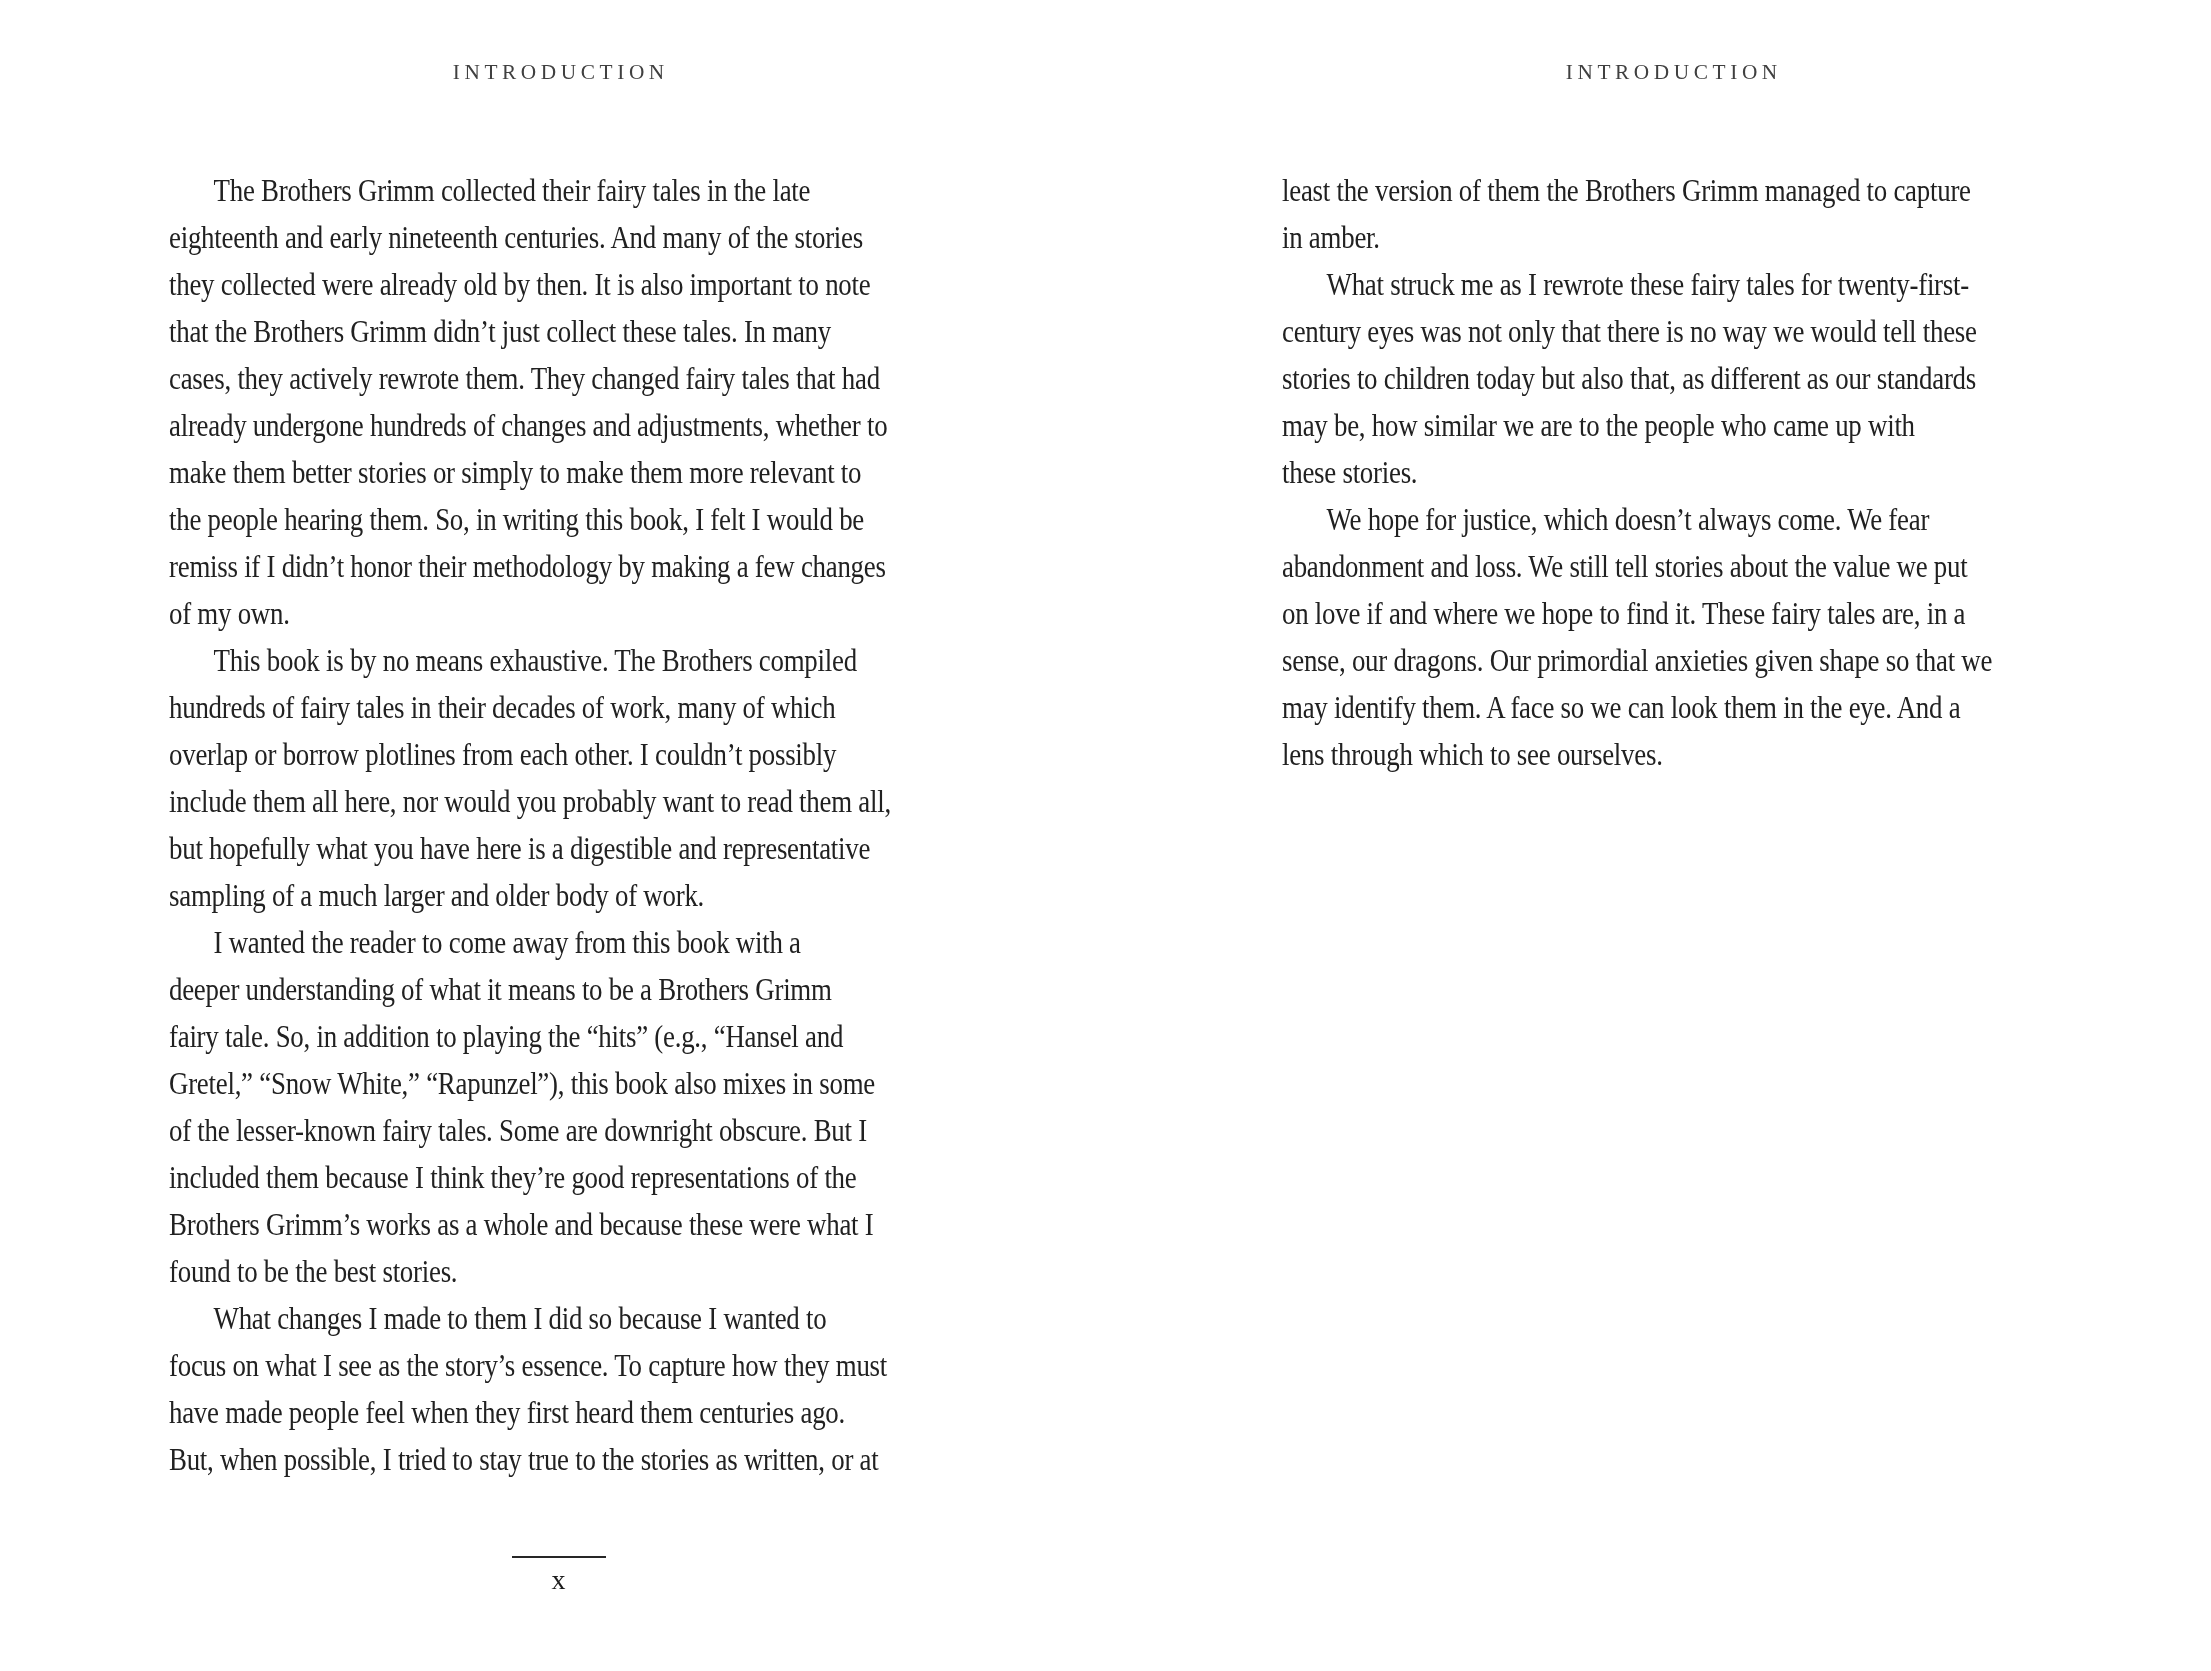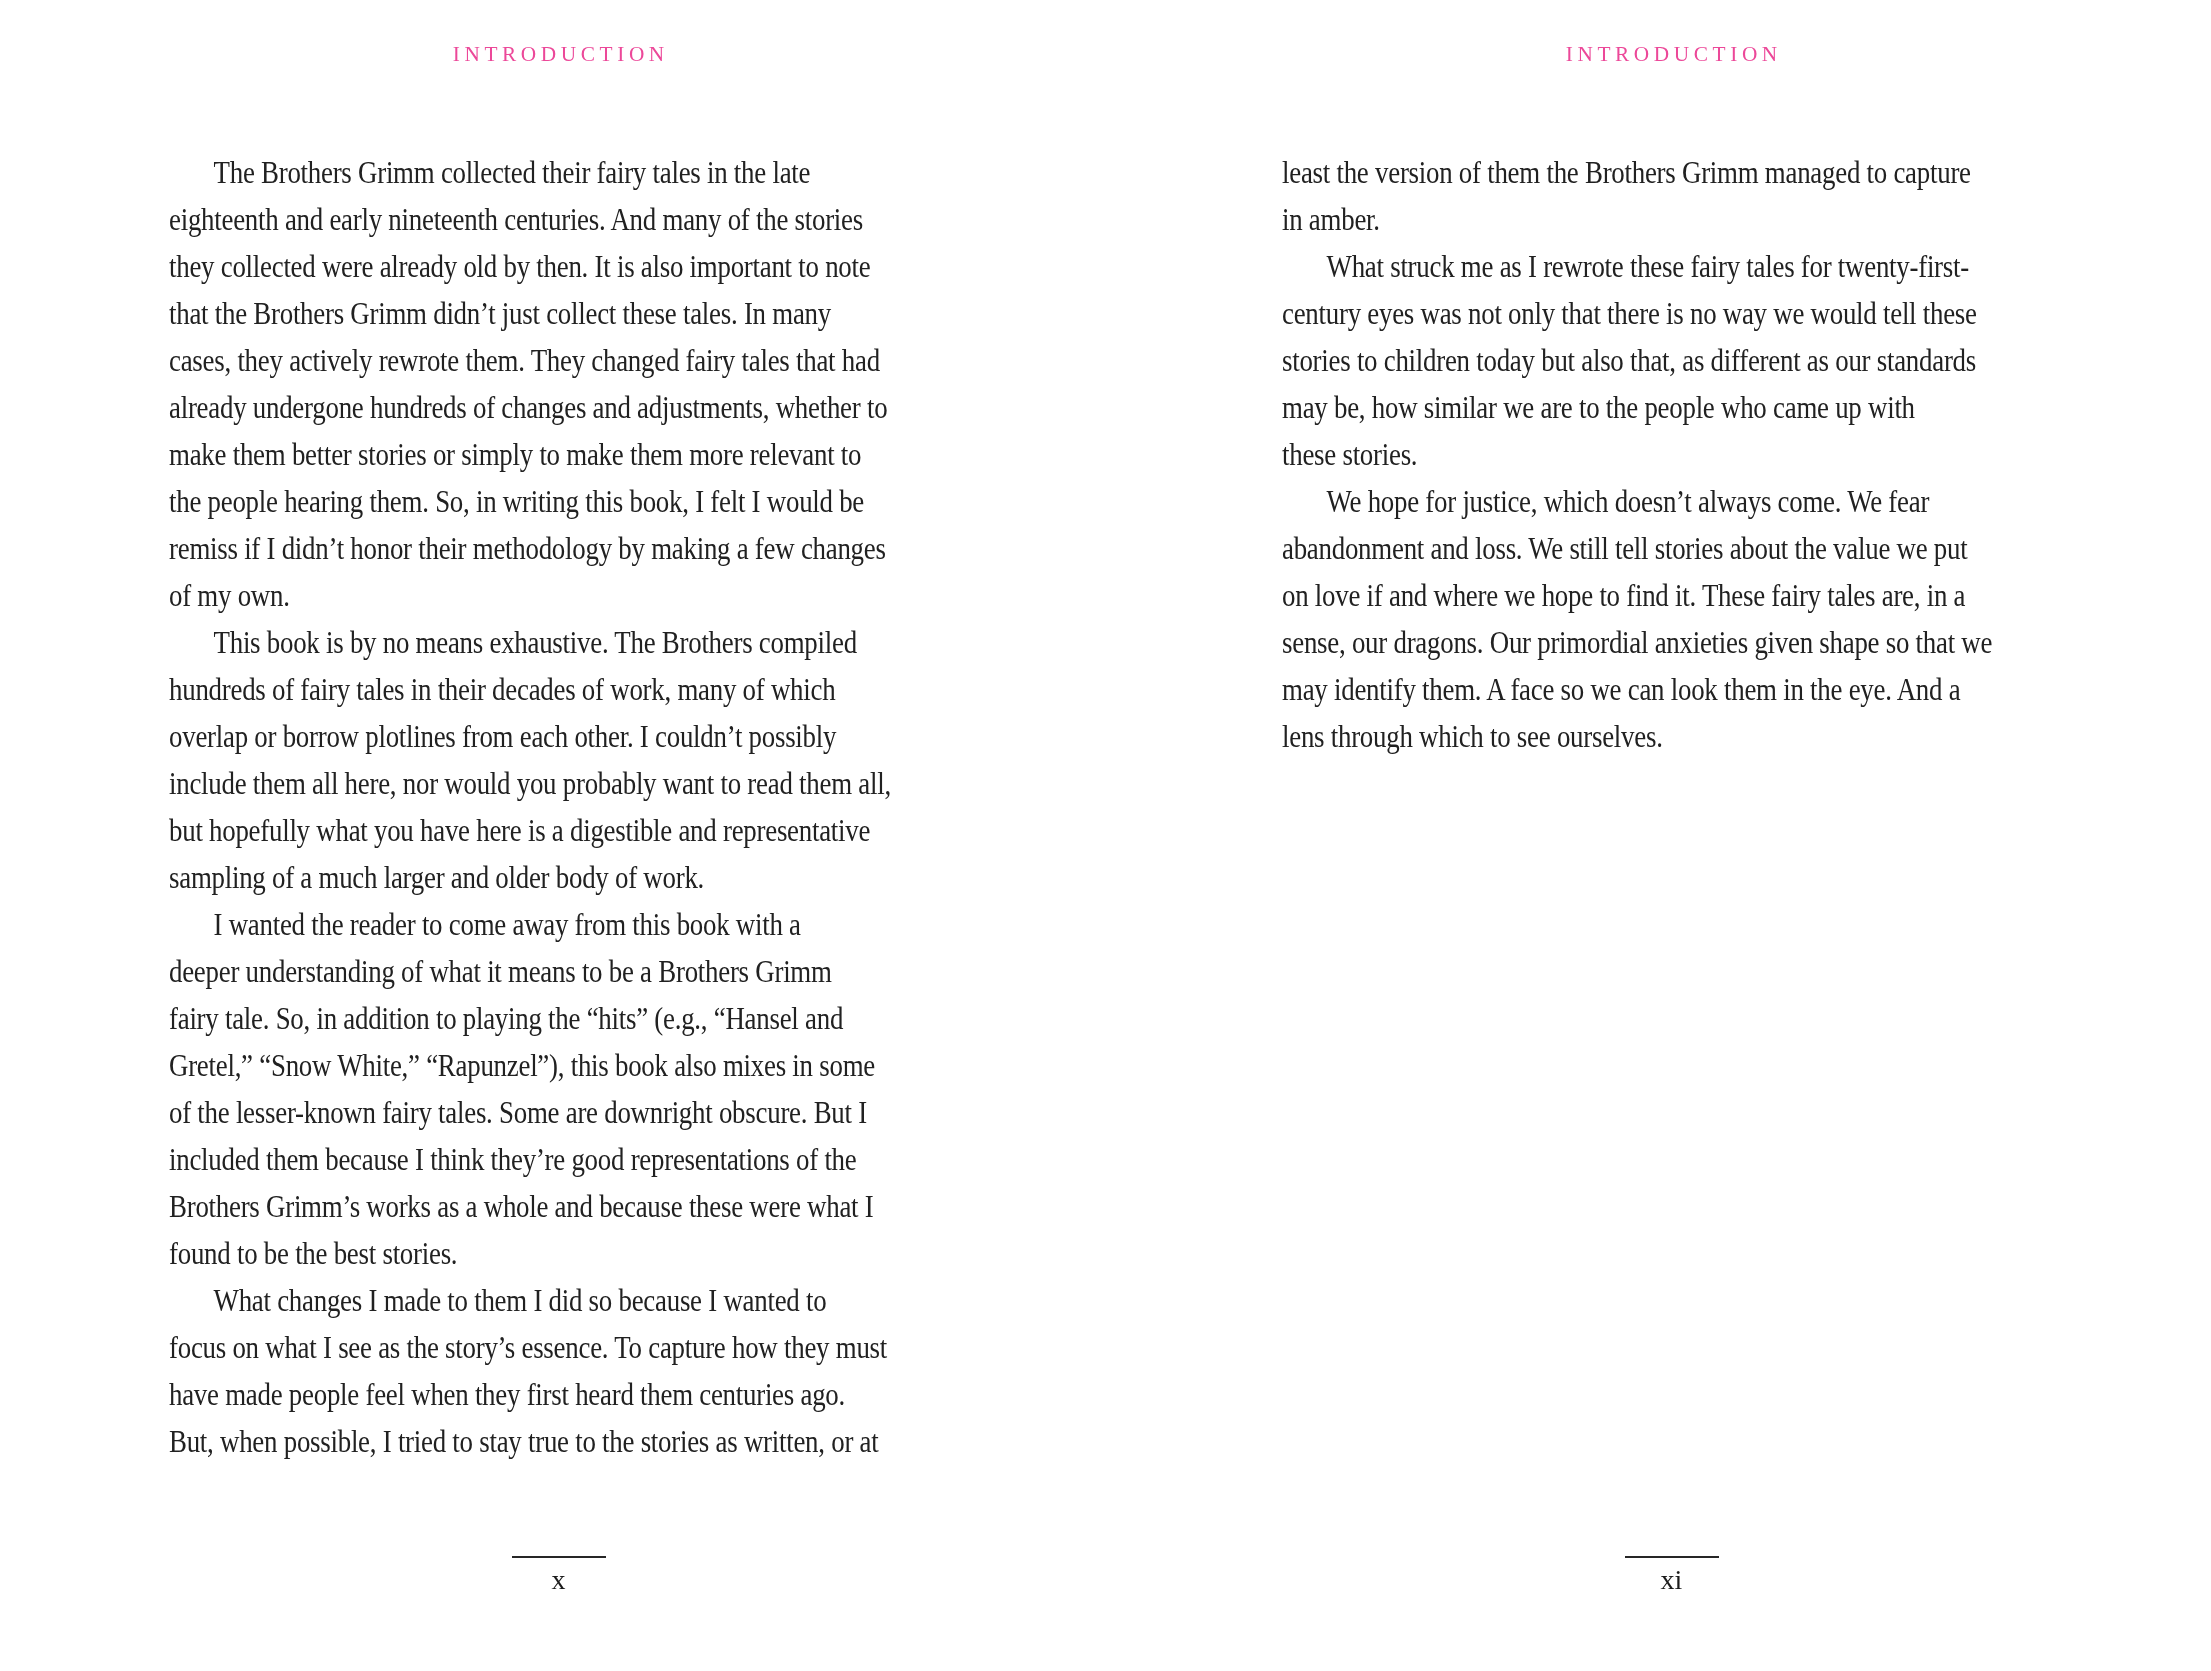--- a/index.html
+++ b/index.html
@@ -18,26 +18,26 @@
   .page {
     position: absolute;
     top: 0;
     width: 779px;
     height: 1671px;
   }
   .page-left  { left: 169px; }
   .page-right { left: 1282px; }
 
   .running-head {
-    margin-top: 42px;
+    margin-top: 60px;
     text-align: center;
     font-size: 21.3px;
     line-height: 24px;
     letter-spacing: 4.6px;
-    color: #ec4899;
+    color: #404040;
     text-indent: 4.6px; 
   }
 
   .body-text {
     margin-top: 83px;
     width: 928px;
     transform: scaleX(0.84); 
     transform-origin: 0 0;
     font-size: 32px;
     line-height: 47px;
@@ -132,18 +132,14 @@
       </div>
       <div class="paragraph indent">
         <div class="line">We hope for justice, which doesn’t always come. We fear</div>
         <div class="line">abandonment and loss. We still tell stories about the value we put</div>
         <div class="line">on love if and where we hope to find it. These fairy tales are, in a</div>
         <div class="line">sense, our dragons. Our primordial anxieties given shape so that we</div>
         <div class="line">may identify them. A face so we can look them in the eye. And a</div>
         <div class="line">lens through which to see ourselves.</div>
       </div>
     </div>
-  <div class="page-footer">
-    <div class="footer-rule"></div>
-    <div class="page-number">xi</div>
-  </div>
 </div>
 
 
 </body></html>

